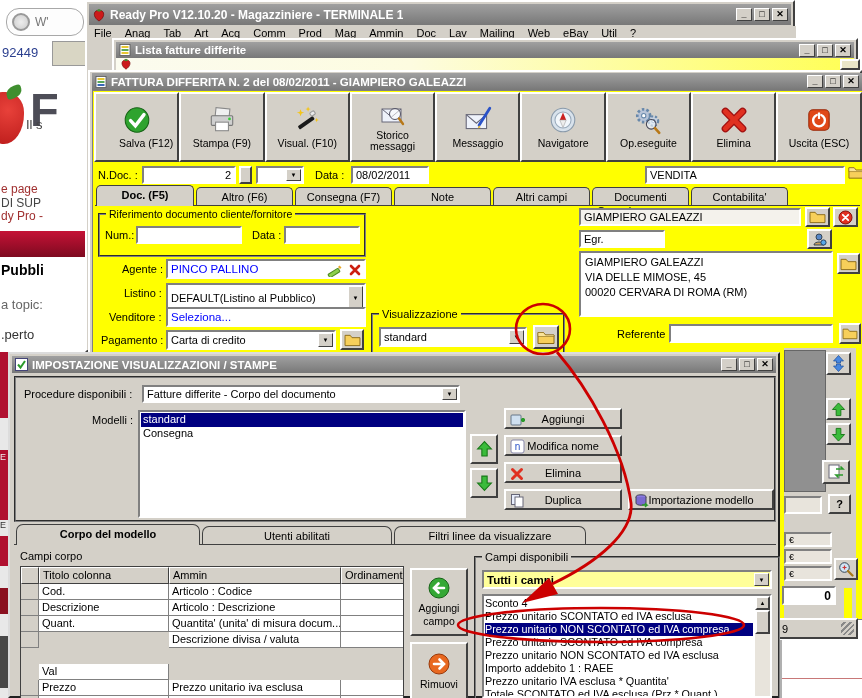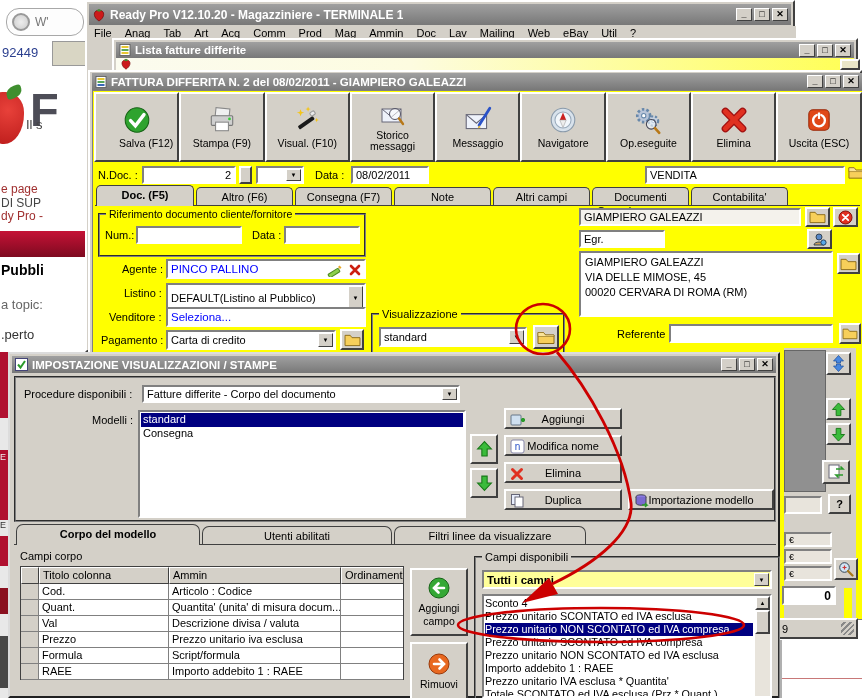--- a/index.html
+++ b/index.html
@@ -578,27 +578,33 @@
         <div class="tcell thead" style="width:62px;border-right:none;">Ordinamento</div>
       </div>
       <div class="trow">
         <div class="tcell handle" style="width:18px;"></div>
         <div class="tcell" style="width:130px;">Cod.</div>
         <div class="tcell" style="width:172px;">Articolo : Codice</div>
         <div class="tcell" style="width:62px;border-right:none;"></div>
       </div>
       <div class="trow">
         <div class="tcell handle" style="width:18px;"></div>
+        <div class="tcell" style="width:130px;">Descrizione</div>
+        <div class="tcell" style="width:172px;">Articolo : Descrizione</div>
+        <div class="tcell" style="width:62px;border-right:none;"></div>
+      </div>
+      <div class="trow">
+        <div class="tcell handle" style="width:18px;"></div>
         <div class="tcell" style="width:130px;">Quant.</div>
         <div class="tcell" style="width:172px;">Quantita' (unita' di misura docum...</div>
         <div class="tcell" style="width:62px;border-right:none;"></div>
       </div>
       <div class="trow">
         <div class="tcell handle" style="width:18px;"></div>
-        <div class="tcell" style="width:130px;">Val</div>
+        <div class="tcell" style="width:130px;margin-top:32px;">Val</div>
         <div class="tcell" style="width:172px;">Descrizione divisa / valuta</div>
         <div class="tcell" style="width:62px;border-right:none;"></div>
       </div>
       <div class="trow">
         <div class="tcell handle" style="width:18px;"></div>
         <div class="tcell" style="width:130px;">Prezzo</div>
         <div class="tcell" style="width:172px;">Prezzo unitario iva esclusa</div>
         <div class="tcell" style="width:62px;border-right:none;"></div>
       </div>
       <div class="trow">

